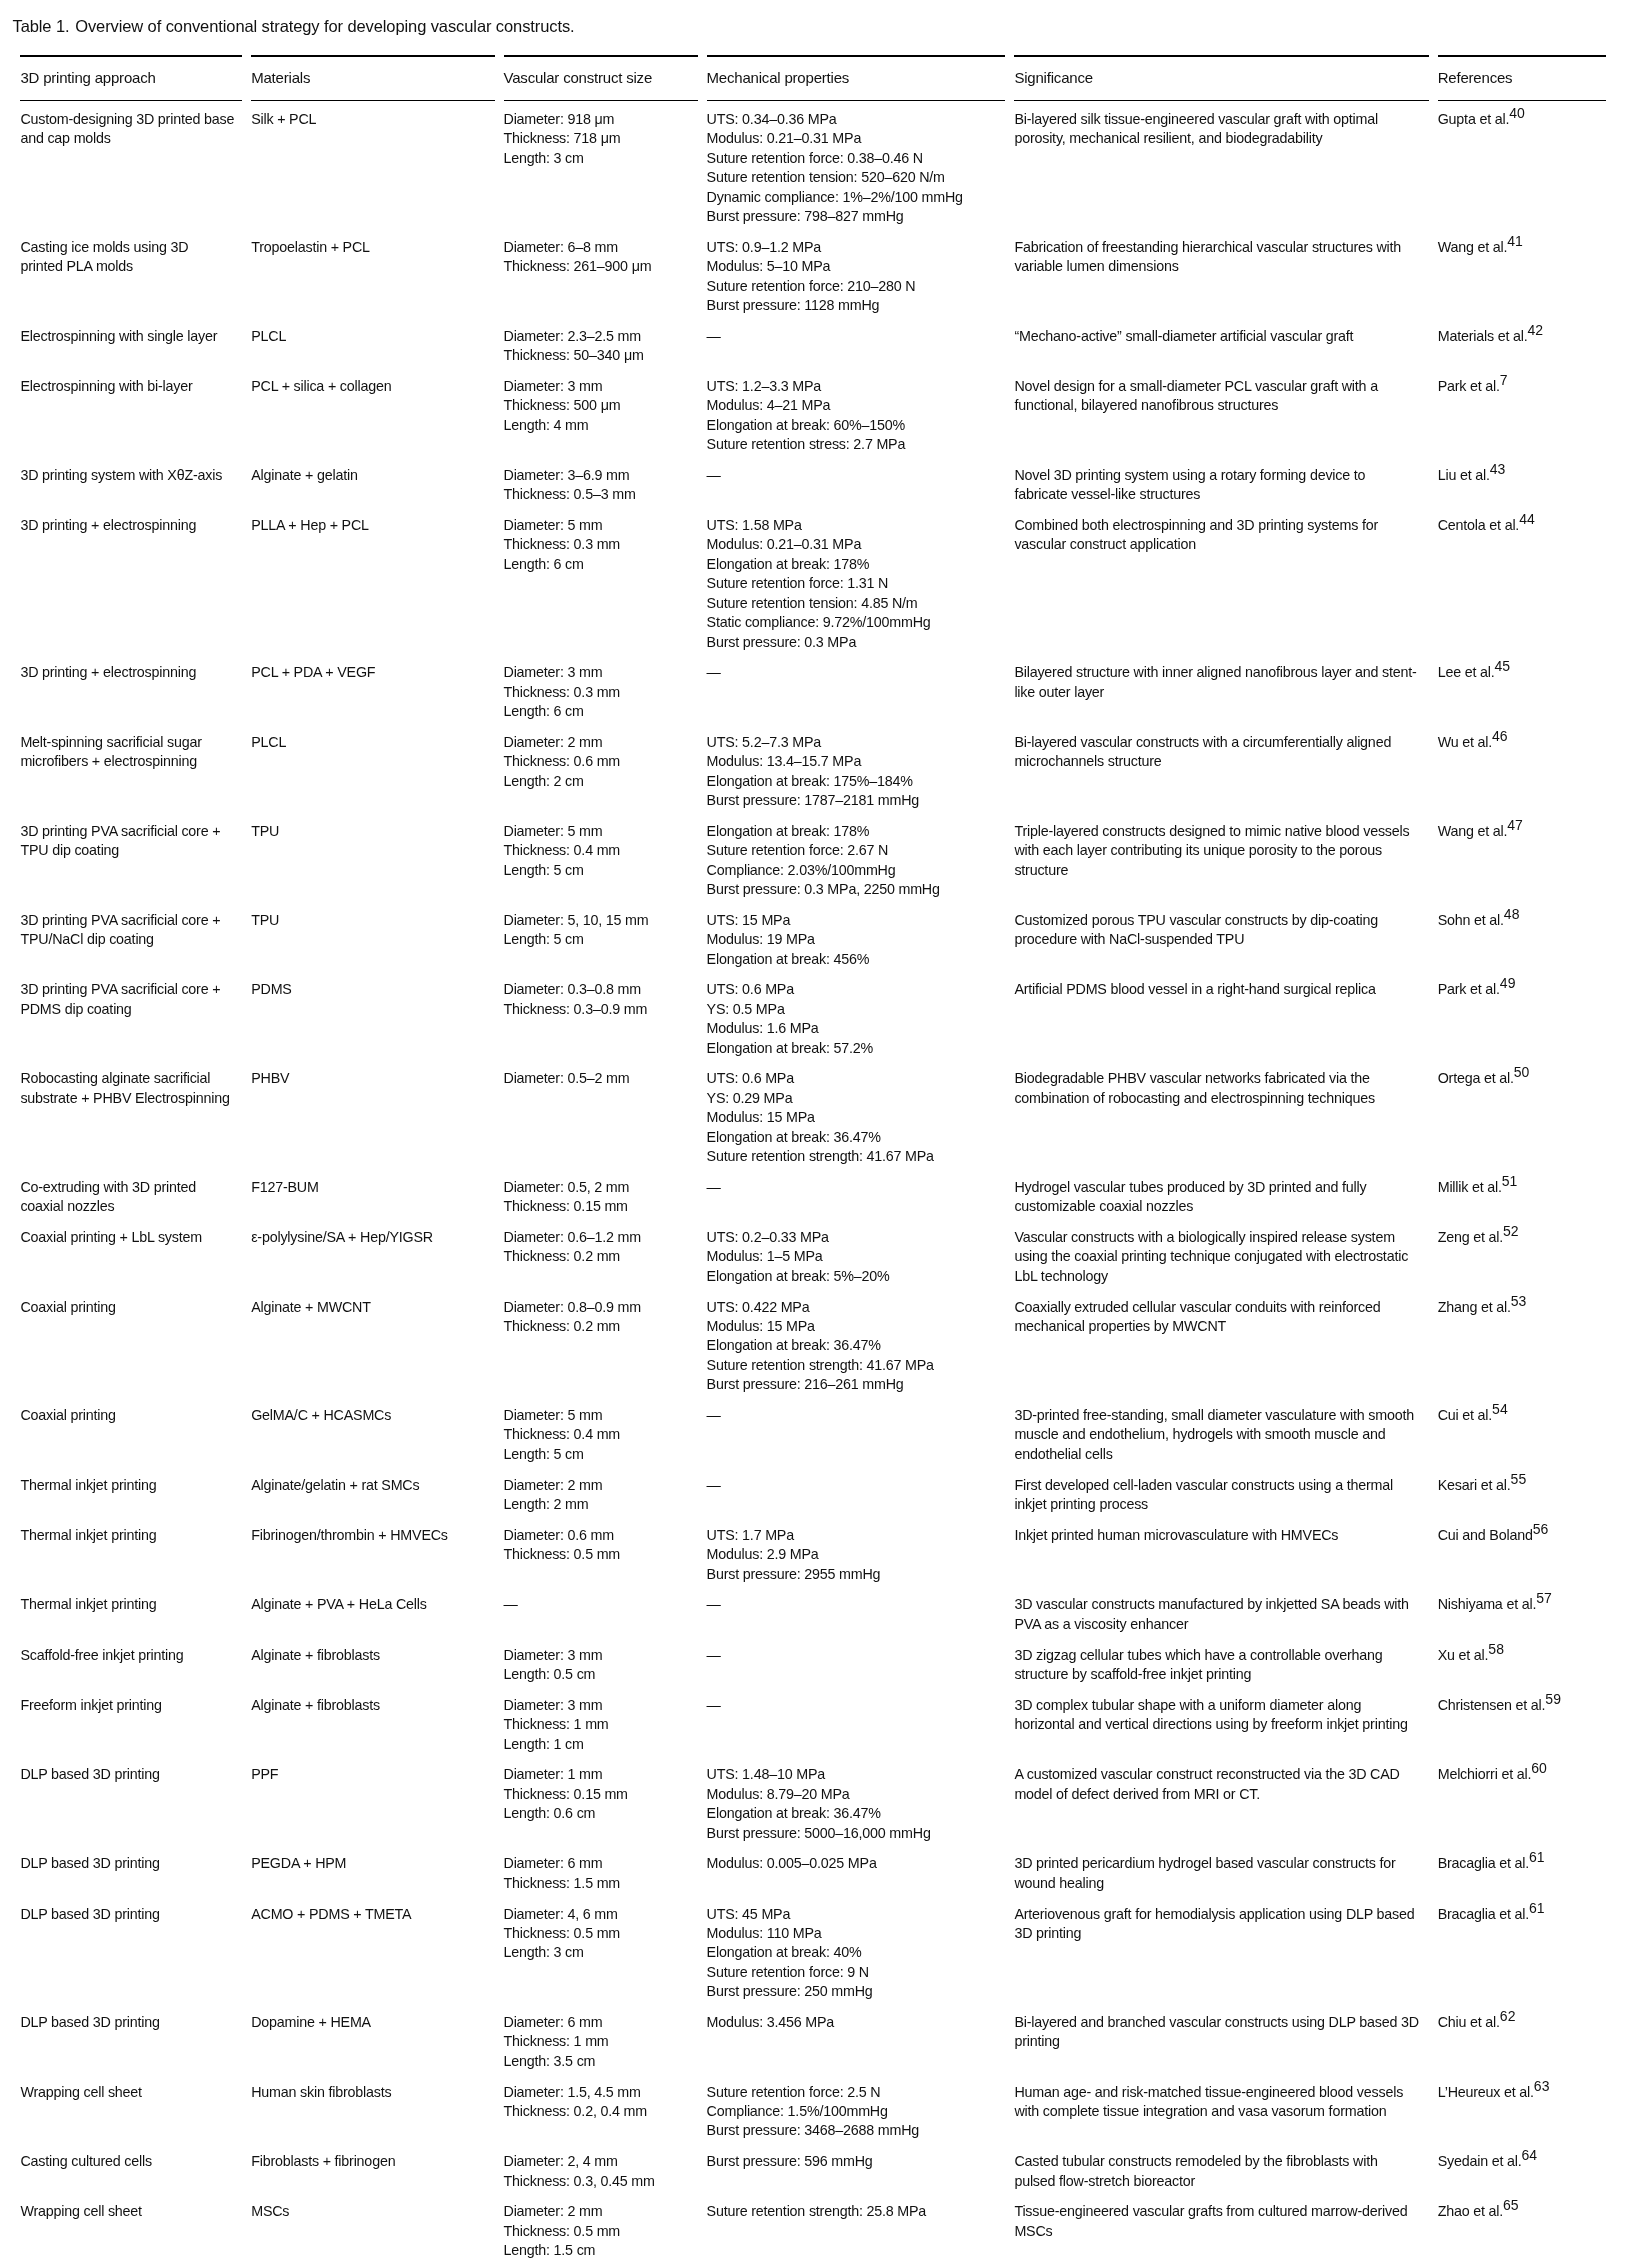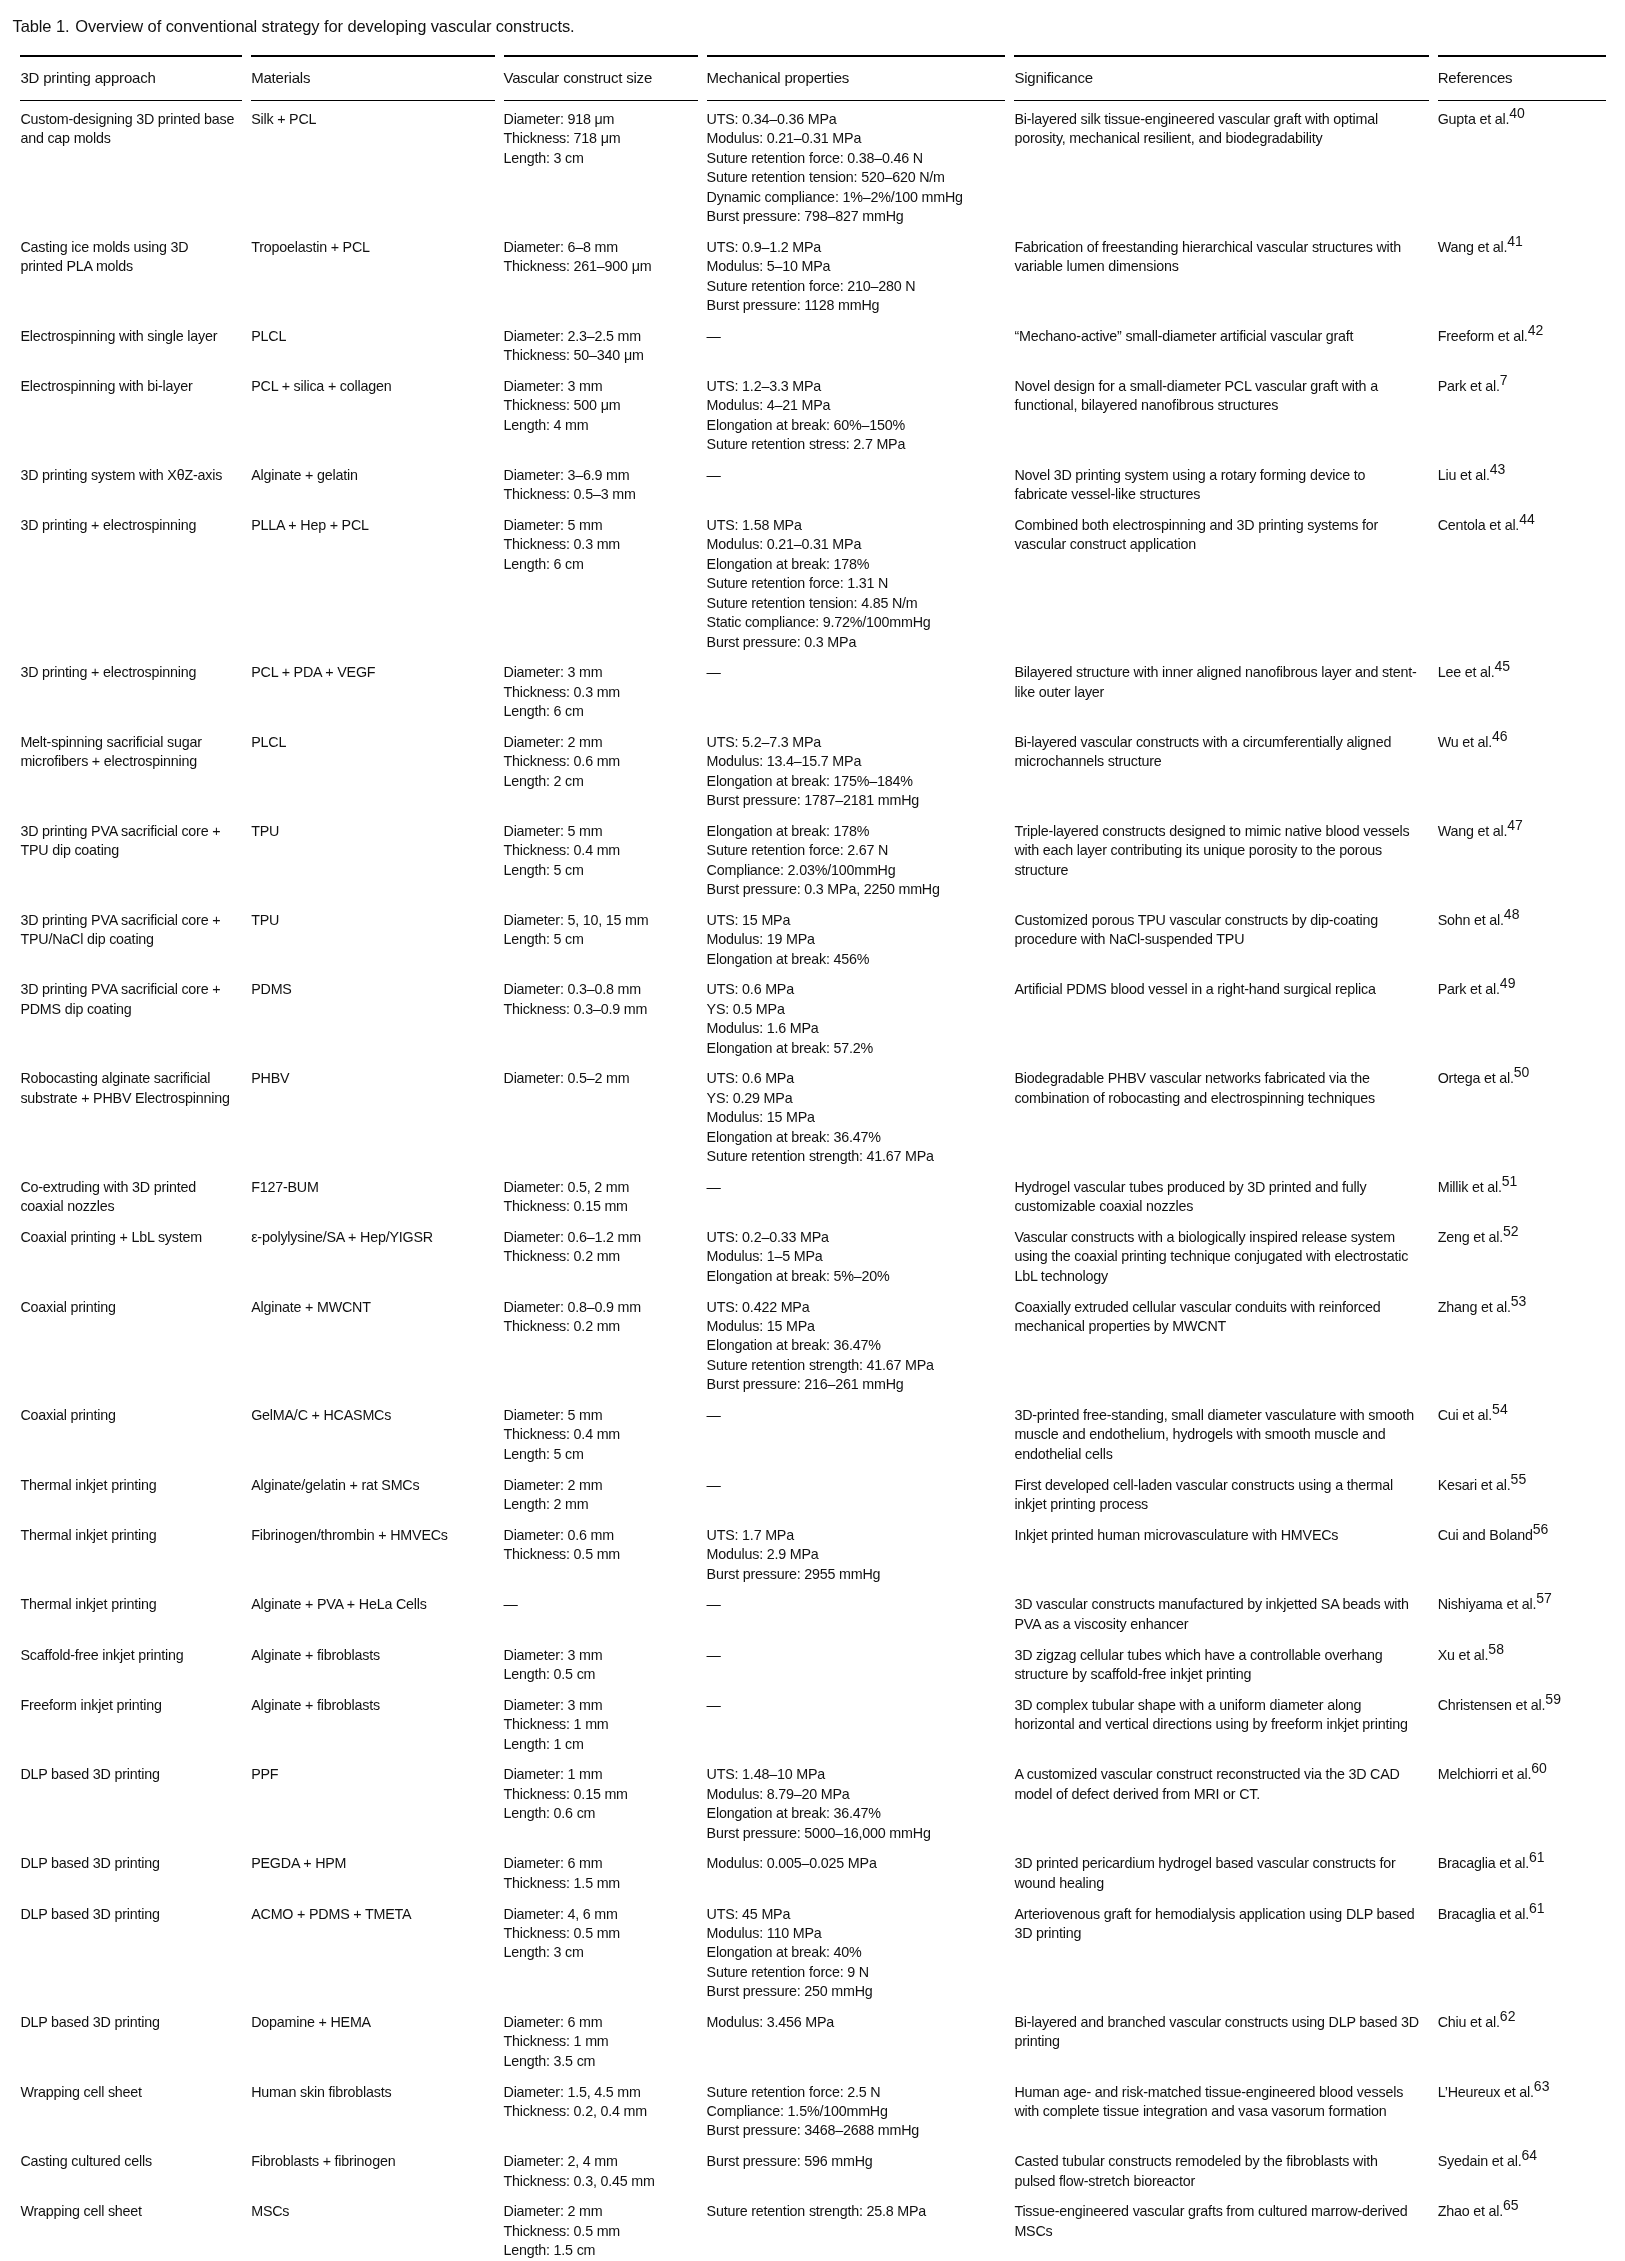--- a/index.html
+++ b/index.html
@@ -124,21 +124,21 @@
     <td>Electrospinning with single layer</td>
     <td>PLCL</td>
     <td>
             <div class="line">Diameter: 2.3–2.5 mm</div>
             <div class="line">Thickness: 50–340 μm</div>
           </td>
     <td>
             <div class="line">—</div>
           </td>
     <td>“Mechano-active” small-diameter artificial vascular graft</td>
-    <td><span>Freeform et al.</span><sup>42</sup></td>
+    <td><span>Materials et al.</span><sup>42</sup></td>
   </tr>
         <tr>
     <td>Electrospinning with bi-layer</td>
     <td>PCL + silica + collagen</td>
     <td>
             <div class="line">Diameter: 3 mm</div>
             <div class="line">Thickness: 500 μm</div>
             <div class="line">Length: 4 mm</div>
           </td>
     <td>

